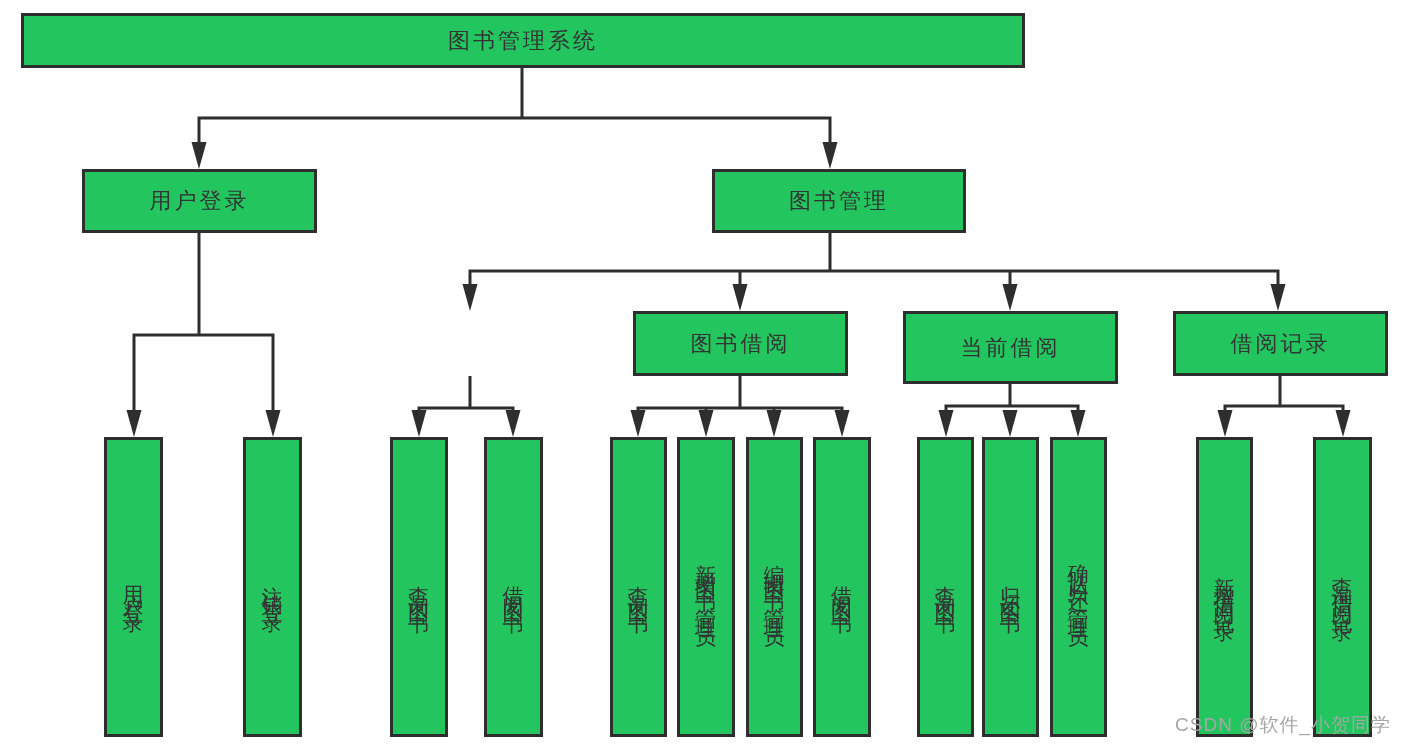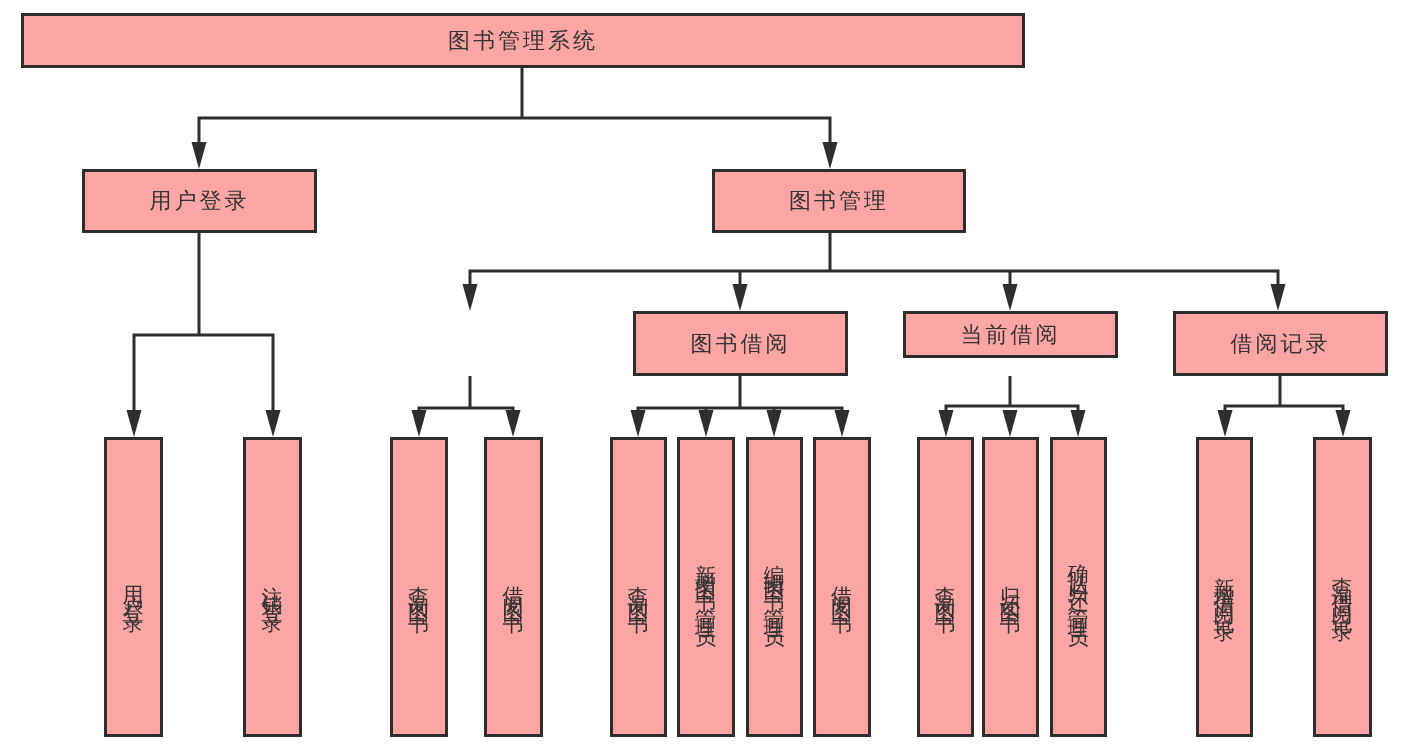--- a/index.html
+++ b/index.html
@@ -2,21 +2,21 @@
 <html><head>
 <meta charset="utf-8">
 <style>
   html,body{margin:0;padding:0;background:#fff;}
   .stage{
     position:relative;width:1405px;height:747px;background:#ffffff;overflow:hidden;
     font-family:"Liberation Sans","DejaVu Sans",sans-serif;color:#333333;
   }
   .connectors{position:absolute;left:0;top:0;width:1405px;height:747px;}
   .node{
-    position:absolute;box-sizing:border-box;border:3px solid #2e2e2e;background:#fca5a5;
+    position:absolute;box-sizing:border-box;border:3px solid #2e2e2e;background:#22c55e;
     display:flex;align-items:center;justify-content:center;
     font-size:22px;letter-spacing:3px;color:#333333;white-space:nowrap;
   }
   .leaf{
     writing-mode:vertical-rl;text-orientation:mixed;
     font-size:21px;letter-spacing:9px;line-height:1;
   }
   .watermark{
     position:absolute;right:14px;bottom:9px;
     font-size:19px;color:#a6a6a6;letter-spacing:1px;white-space:nowrap;
@@ -81,34 +81,35 @@
       <polygon points="1217.5,410 1232.5,410 1225,437" fill="#2e2e2e"></polygon>
       <polygon points="1335.5,410 1350.5,410 1343,437" fill="#2e2e2e"></polygon>
     </svg>
 
   <div class="node" style="left:21px;top:13px;width:1004px;height:55px;">图书管理系统</div>
 
   <div class="node" style="left:82px;top:169px;width:235px;height:64px;">用户登录</div>
   <div class="node" style="left:712px;top:169px;width:254px;height:64px;">图书管理</div>
 
   <div class="node" style="left:633px;top:311px;width:215px;height:65px;text-align:right;">图书借阅</div>
-  <div class="node" style="left:903px;top:311px;width:215px;height:47px;">当前借阅</div>
+  <div class="node" style="left:903px;top:311px;width:215px;height:73px;">当前借阅</div>
   <div class="node" style="left:1173px;top:311px;width:215px;height:65px;">借阅记录</div>
 
   <div class="node leaf" style="left:104px;top:437px;width:59px;height:300px;">用户登录</div>
   <div class="node leaf" style="left:243px;top:437px;width:59px;height:300px;">注销登录</div>
 
   <div class="node leaf" style="left:390px;top:437px;width:58px;height:300px;">查询图书</div>
   <div class="node leaf" style="left:484px;top:437px;width:59px;height:300px;">借阅图书</div>
 
   <div class="node leaf" style="left:610px;top:437px;width:57px;height:300px;">查询图书</div>
   <div class="node leaf" style="left:677px;top:437px;width:58px;height:300px;">新增图书（管理员）</div>
   <div class="node leaf" style="left:746px;top:437px;width:57px;height:300px;">编辑图书（管理员）</div>
   <div class="node leaf" style="left:813px;top:437px;width:58px;height:300px;">借阅图书</div>
 
   <div class="node leaf" style="left:917px;top:437px;width:57px;height:300px;">查询图书</div>
   <div class="node leaf" style="left:982px;top:437px;width:57px;height:300px;">归还图书</div>
   <div class="node leaf" style="left:1050px;top:437px;width:57px;height:300px;">确认归还（管理员）</div>
 
   <div class="node leaf" style="left:1196px;top:437px;width:57px;height:300px;">新增借阅记录</div>
   <div class="node leaf" style="left:1313px;top:437px;width:59px;height:300px;">查询借阅记录</div>
 
+  <div class="watermark">CSDN @软件_小贺同学</div>
 </div>
 
 </body></html>

